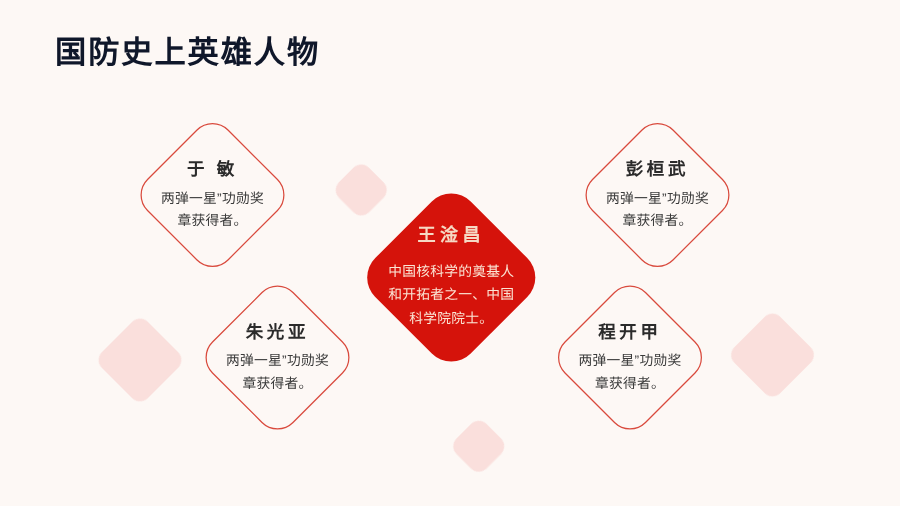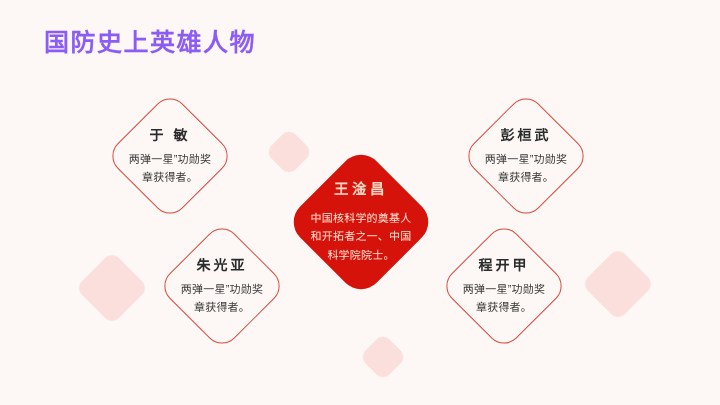--- a/index.html
+++ b/index.html
@@ -26,21 +26,21 @@
   }
 
   
   .page-title {
     position: absolute;
     left: 44px;
     top: 27px;
     font-size: 25px;
     font-weight: 700;
     letter-spacing: 1.5px;
-    color: #8b5cf6;
+    color: #0f172a;
     line-height: 1.2;
     white-space: nowrap;
   }
 
   
   .deco {
     position: absolute;
     background: #fadfdc;
     border-radius: 9px;
     transform: rotate(45deg);

